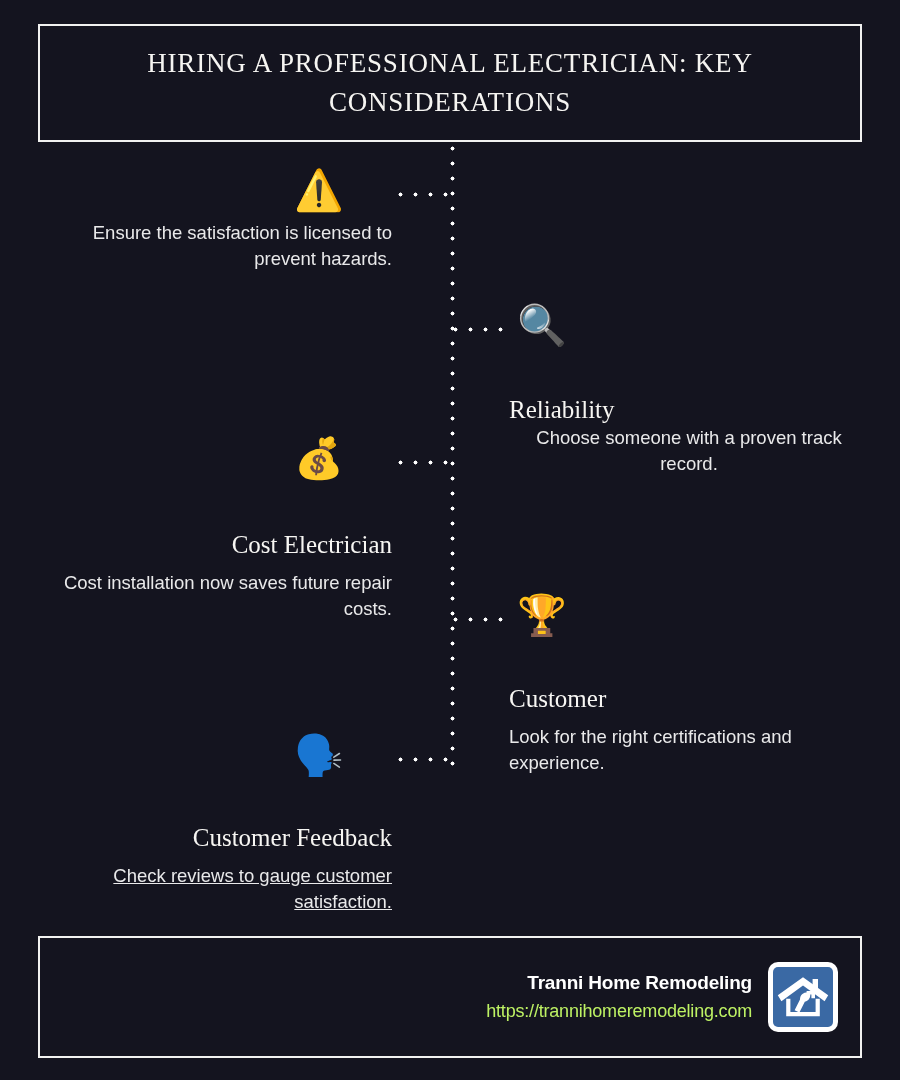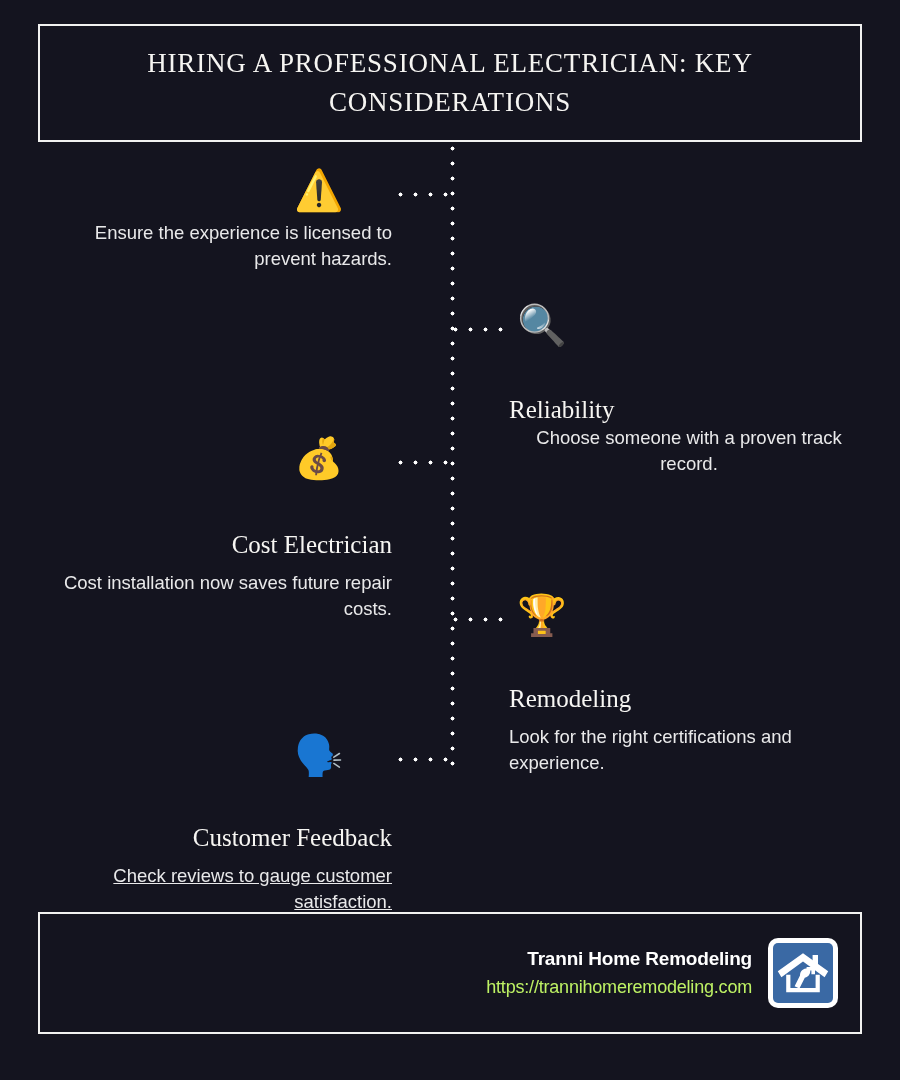--- a/index.html
+++ b/index.html
@@ -75,21 +75,21 @@
   .body-text {
     font-family:"Liberation Sans", sans-serif;
     font-size:18.5px;
     color:#e9e9ea;
     line-height:1.38;
   }
 
   
   .footer-box {
     position:absolute;
-    left:38px; top:912px;
+    left:38px; top:936px;
     width:824px; height:122px;
     border:2px solid #f2f2f0;
   }
   .footer-inner {
     position:absolute;
     right:22px; top:0; height:100%;
     display:flex; align-items:center; gap:16px;
   }
   .footer-text { text-align:right; }
   .brand {
@@ -128,41 +128,41 @@
 <div class="page">
 
   <div class="title-box">
     <div class="title-text">Hiring a Professional Electrician: Key Considerations</div>
   </div>
 
   <div class="spine"></div>
 
   <div class="row side-left" style="left:0px; top:170px; width:392px;">
     <span class="emoji" style="display:inline-block; margin-right:48px;">⚠️</span>
-    <div class="body-text" style="margin-top:10px; margin-left:40px;">Ensure the experience is licensed to prevent hazards.</div>
+    <div class="body-text" style="margin-top:10px; margin-left:40px;">Ensure the satisfaction is licensed to prevent hazards.</div>
   </div>
   <div class="connector conn-left" style="top:192px; width:50px;"></div>
 
   <div class="row side-right" style="left:509px; top:305px; width:360px;">
     <span class="emoji" style="display:inline-block; margin-left:8px;">🔍</span>
     <div class="heading" style="margin-top:50px;">Reliability</div>
     <div class="body-text" style="text-align:center;">Choose someone with a proven track record.</div>
   </div>
   <div class="connector conn-right" style="top:327px; width:55px;"></div>
 
   <div class="row side-left" style="left:0px; top:438px; width:392px;">
     <span class="emoji" style="display:inline-block; margin-right:48px;">💰</span>
     <div class="heading" style="margin-top:52px;">Cost Electrician</div>
     <div class="body-text" style="margin-top:10px; margin-left:40px;">Cost installation now saves future repair costs.</div>
   </div>
   <div class="connector conn-left" style="top:460px; width:50px;"></div>
 
   <div class="row side-right" style="left:509px; top:595px; width:365px;">
     <span class="emoji" style="display:inline-block; margin-left:8px;">🏆</span>
-    <div class="heading" style="margin-top:49px;">Remodeling</div>
+    <div class="heading" style="margin-top:49px;">Customer</div>
     <div class="body-text" style="margin-top:10px;">Look for the right certifications and experience.</div>
   </div>
   <div class="connector conn-right" style="top:617px; width:55px;"></div>
 
   <div class="row side-left" style="left:0px; top:735px; width:392px;">
     <span class="emoji" style="display:inline-block; margin-right:48px;">🗣️</span>
     <div class="heading" style="margin-top:48px;">Customer Feedback</div>
     <div class="body-text" style="margin-top:10px; margin-left:40px;text-decoration:underline;">Check reviews to gauge customer satisfaction.</div>
   </div>
   <div class="connector conn-left" style="top:757px; width:50px;"></div>

